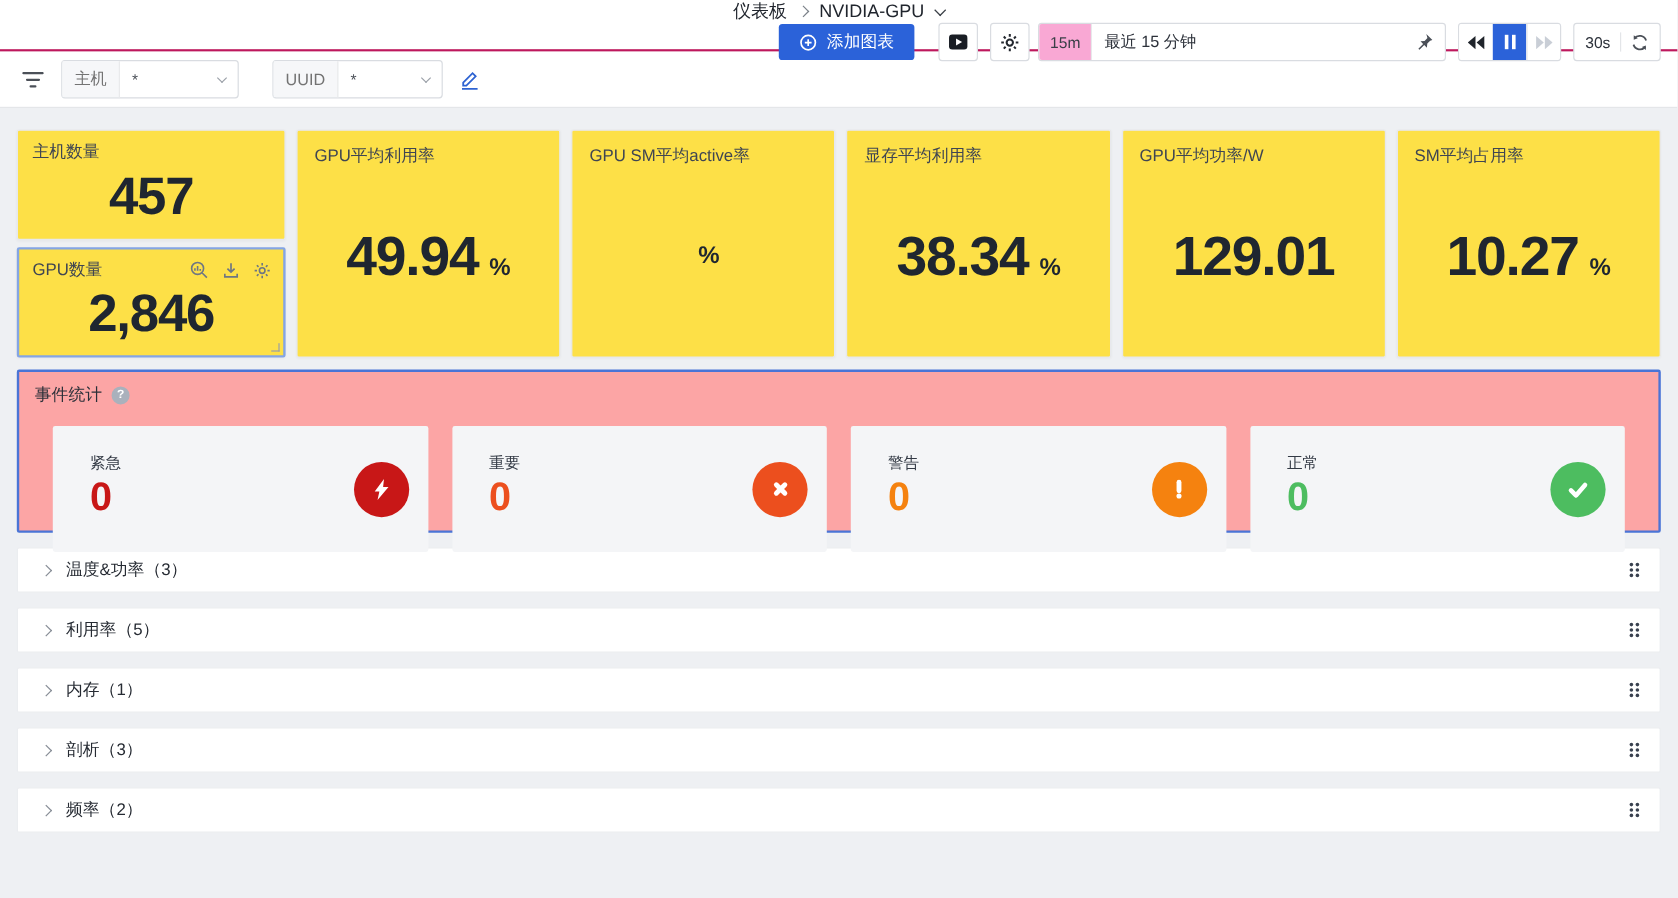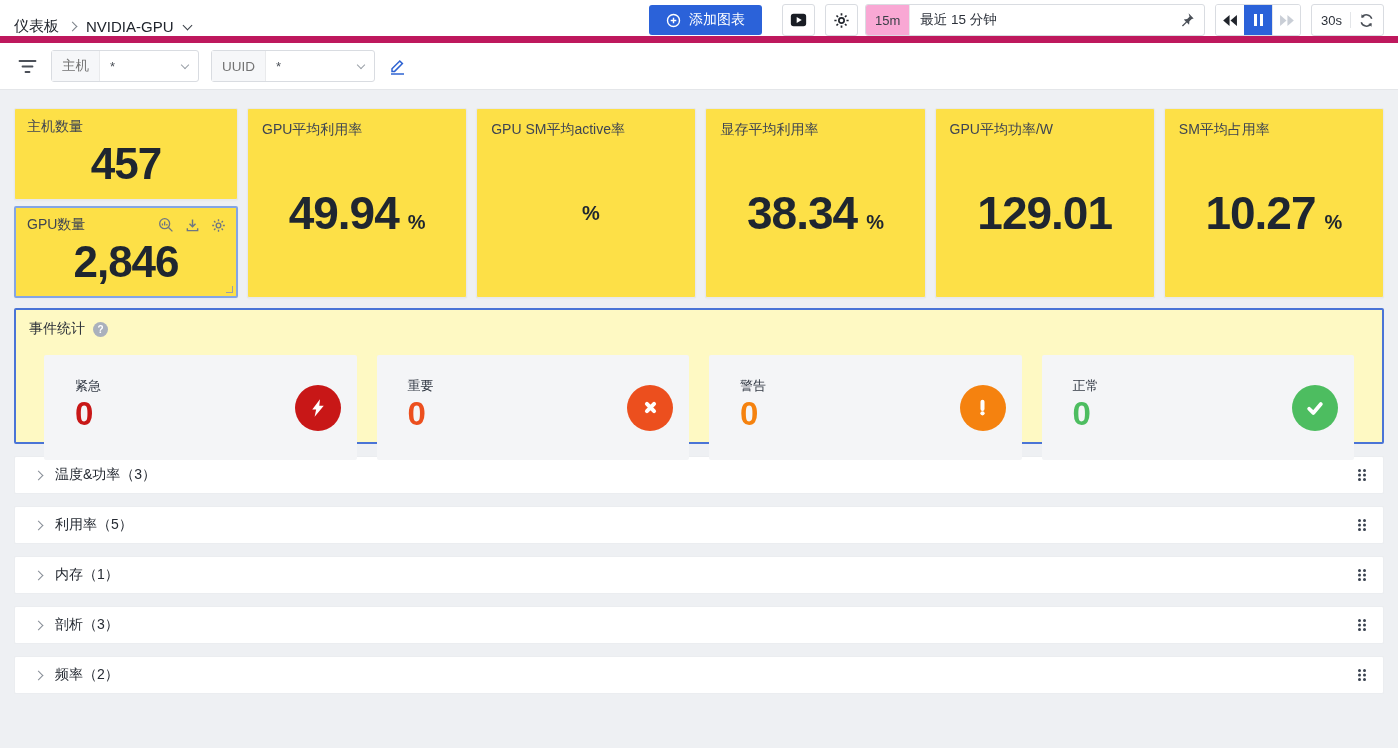--- a/index.html
+++ b/index.html
@@ -1,21 +1,21 @@
 <!DOCTYPE html>
 <html><head>
 <meta charset="utf-8">
 <style>
   * { box-sizing: border-box; margin: 0; padding: 0; }
   html,body { width:1398px; height:748px; overflow:hidden; }
   body { font-family:"Liberation Sans","DejaVu Sans",sans-serif; background:#eef0f3; color:#20252d; }
 
   
-  .topbar { height:43px; background:#fff; border-bottom:7px solid #be185d;
-            display:flex; align-items:flex-end; padding:0 14px; }
+  .topbar { height:43px; background:#fff; border-bottom:2px solid #be185d;
+            display:flex; align-items:center; padding:0 14px;flex-direction:column; }
   .breadcrumb { display:flex; align-items:center; gap:10px; font-size:15px; color:#20252d; }
   .bc-root { cursor:pointer; }
   .bc-current { cursor:pointer; }
   .chev { display:inline-block; width:7px; height:7px;
           border-right:1.5px solid #7a8088; border-bottom:1.5px solid #7a8088; }
   .chev-right { transform:rotate(-45deg); }
   .chev-down  { transform:rotate(45deg); margin-top:-3px; }
   .chev-dark  { border-color:#3a3f47; }
 
   .topbar-right { margin-left:auto; display:flex; align-items:center; }
@@ -75,21 +75,21 @@
   .value-center { flex:1; display:flex; align-items:center; justify-content:center; }
   .val-wrap { display:flex; align-items:baseline; }
   .big-val { font-weight:800; color:#1f2630; letter-spacing:-1px; line-height:1; }
   .v-sm  { font-size:44px; }
   .v-tall{ font-size:46px; }
   .unit { font-size:20px; font-weight:700; color:#1f2630; margin-left:9px; }
   .resize-corner { position:absolute; right:3px; bottom:3px; width:7px; height:7px;
                    border-right:1.5px solid #9aa0a8; border-bottom:1.5px solid #9aa0a8; }
 
   
-  .events-panel { margin:10px 14px 0; height:136px; background:#fef9c3;
+  .events-panel { margin:10px 14px 0; height:136px; background:#fca5a5;
                   border:2px solid #4a74d6; border-radius:2px; position:relative; }
   .panel-head { display:flex; align-items:center; gap:8px; padding:10px 0 0 13px; }
   .panel-title { font-size:14px; color:#2a2f38; }
   .help-icon { width:15px; height:15px; border-radius:50%; background:#aab1bc; color:#fff;
                font-size:10px; font-weight:700; display:flex; align-items:center;
                justify-content:center; cursor:pointer; }
   .tiles { display:grid; grid-template-columns:repeat(4,1fr); gap:20px; margin:17px 28px 0; }
   .tile { background:#f4f5f7; height:105px; border-radius:2px; position:relative;
           padding:22px 0 0 31px; }
   .tile-label { font-size:13px; color:#333a45; }
@@ -200,21 +200,21 @@
       <path d="M1.5 2h16M4.5 7.5h10M7.5 13h4"></path>
     </svg>
   </span>
 
   <div class="select-group" style="width:148px">
     <span class="sel-label">主机</span>
     <span class="sel-value" style="flex:1">*</span>
     <span class="sel-caret"></span>
   </div>
 
-  <div class="select-group" style="width:164px;margin-left:12px">
+  <div class="select-group" style="width:142px;margin-left:28px">
     <span class="sel-label">UUID</span>
     <span class="sel-value" style="flex:1">*</span>
     <span class="sel-caret"></span>
   </div>
 
   <span class="edit-wrap">
     <svg width="17" height="17" viewBox="0 0 17 17" fill="none" stroke="#2e63d2" stroke-width="1.5">
       <path d="M3 10.8L10.8 3l2.6 2.6L5.6 13.4H3z"></path>
       <path d="M2 16h13"></path>
     </svg>

